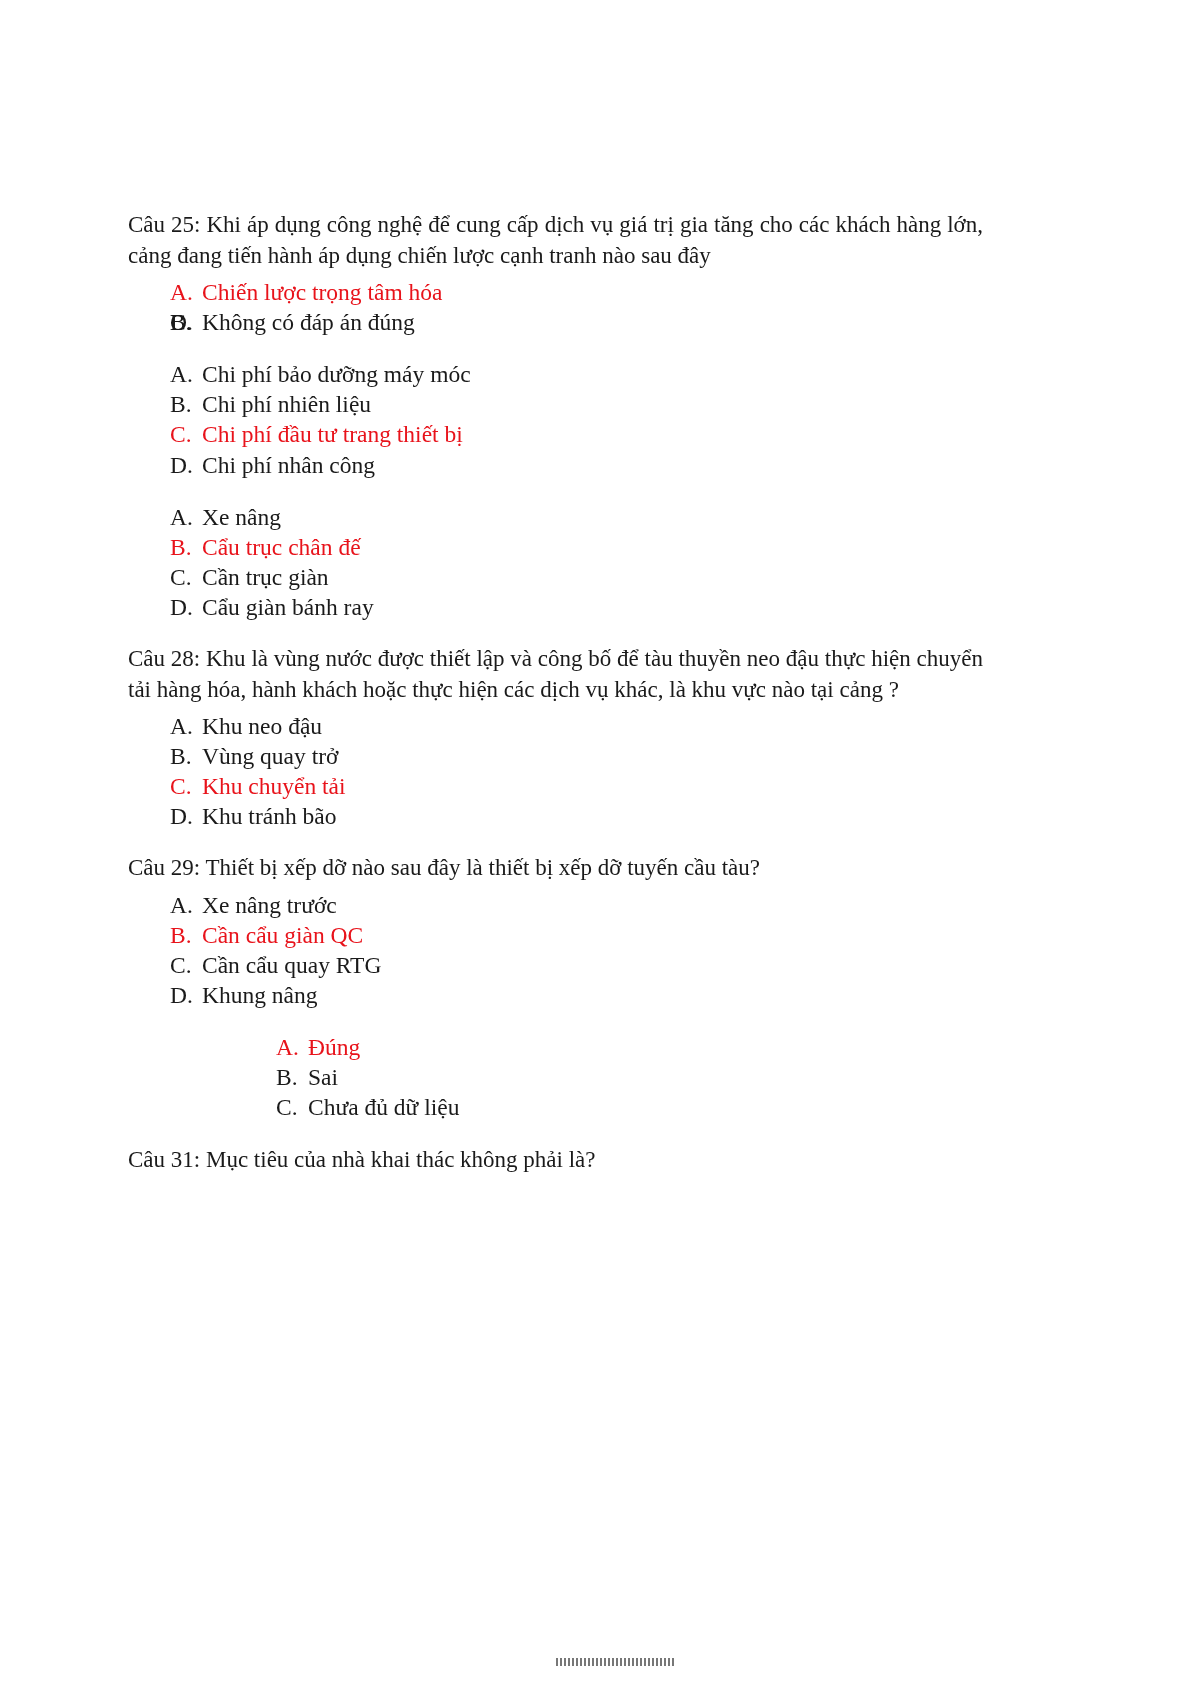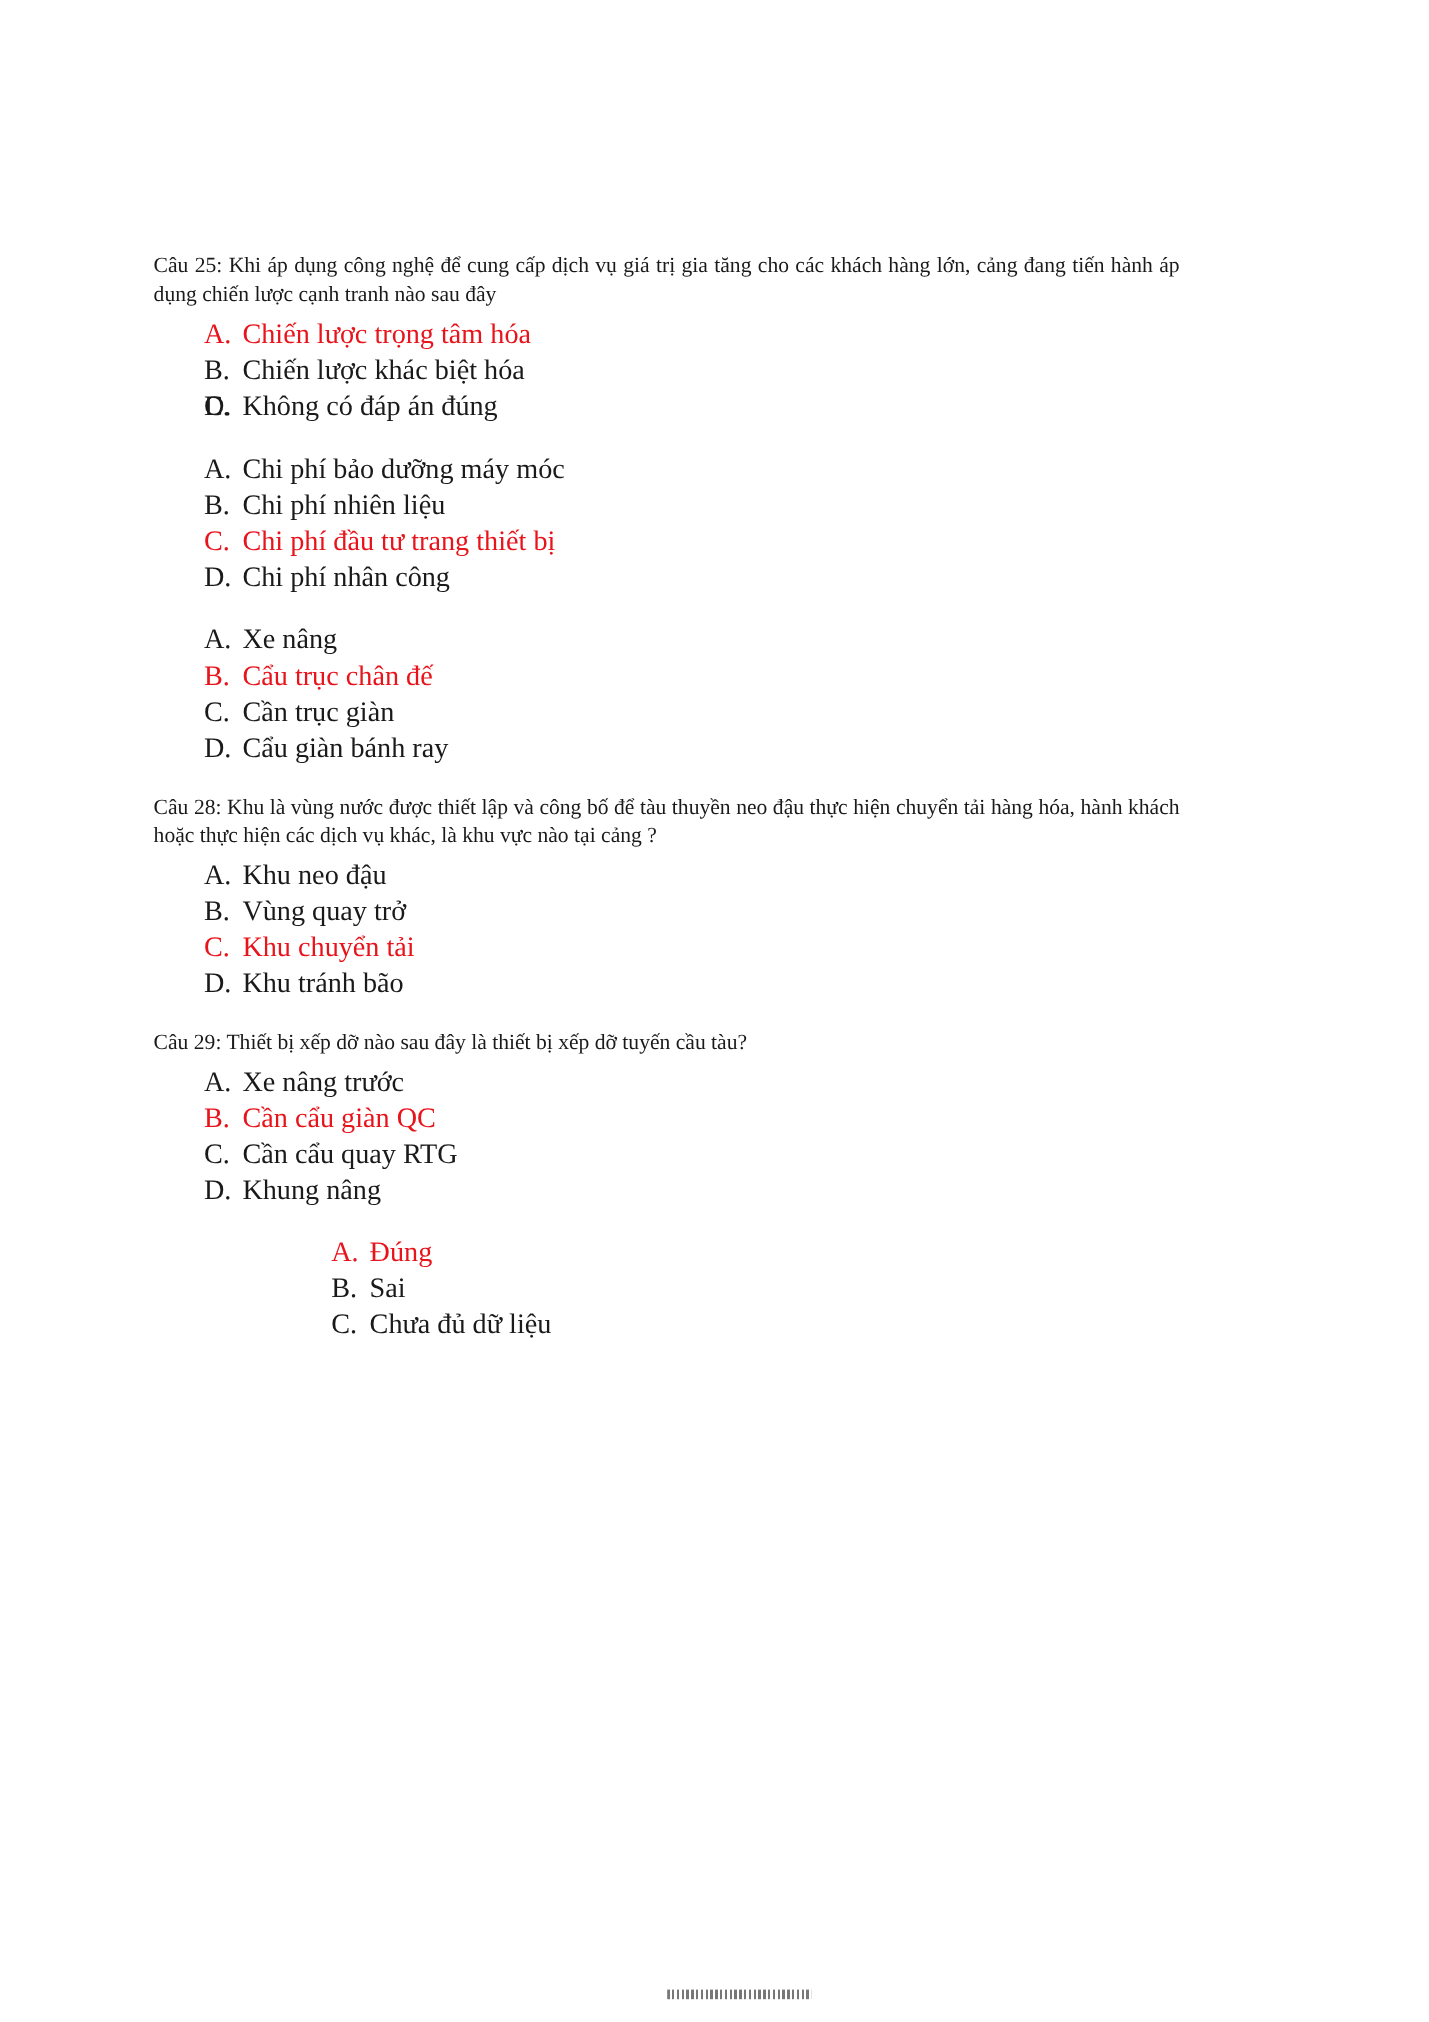--- a/index.html
+++ b/index.html
@@ -26,21 +26,21 @@
   .content {
     position: absolute;
     left: 128px;
     top: 210px;
     width: 855px;
   }
   .question {
     margin-bottom: 6px;
   }
   .q-text {
-    font-size: 18px;
+    font-size: 23px;
     line-height: 1.33;
     text-align: justify;
     text-justify: inter-word;
     margin: 0 0 6px 0;
     color: #1a1a1a;
   }
   .q-text.nojust {
     text-align: left;
   }
   .options {
@@ -86,21 +86,21 @@
 </style>
 </head>
 <body>
 
 <div class="page">
   <div class="content">
       <div class="question">
         <p class="q-text">Câu 25: Khi áp dụng công nghệ để cung cấp dịch vụ giá trị gia tăng cho các khách hàng lớn, cảng đang tiến hành áp dụng chiến lược cạnh tranh nào sau đây</p>
         <ul class="options">
           <li class="option correct"><span class="letter">A.</span><span class="otext">Chiến lược trọng tâm hóa</span></li>
-          <li class="option"><span class="letter">B.</span><span class="otext">Chiến lược khác biệt hóa</span></li>
+          <li class="option"><span class="letter">B.</span></li>
           <li class="option"><span class="letter">C.</span></li>
           <li class="option"><span class="letter">D.</span><span class="otext">Không có đáp án đúng</span></li>
         </ul>
       </div>
       <div class="question">
         <ul class="options">
           <li class="option"><span class="letter">A.</span><span class="otext">Chi phí bảo dưỡng máy móc</span></li>
           <li class="option"><span class="letter">B.</span><span class="otext">Chi phí nhiên liệu</span></li>
           <li class="option correct"><span class="letter">C.</span><span class="otext">Chi phí đầu tư trang thiết bị</span></li>
           <li class="option"><span class="letter">D.</span><span class="otext">Chi phí nhân công</span></li>
@@ -132,15 +132,18 @@
           <li class="option"><span class="letter">D.</span><span class="otext">Khung nâng</span></li>
         </ul>
       </div>
       <div class="question">
         <ul class="options centered">
           <li class="option correct"><span class="letter">A.</span><span class="otext">Đúng</span></li>
           <li class="option"><span class="letter">B.</span><span class="otext">Sai</span></li>
           <li class="option"><span class="letter">C.</span><span class="otext">Chưa đủ dữ liệu</span></li>
         </ul>
       </div>
+      <div class="question">
+        <p class="q-text nojust">Câu 31: Mục tiêu của nhà khai thác không phải là?</p>
+      </div>
     </div>
   <div class="footer-mark"></div>
 </div>
 
 </body></html>

